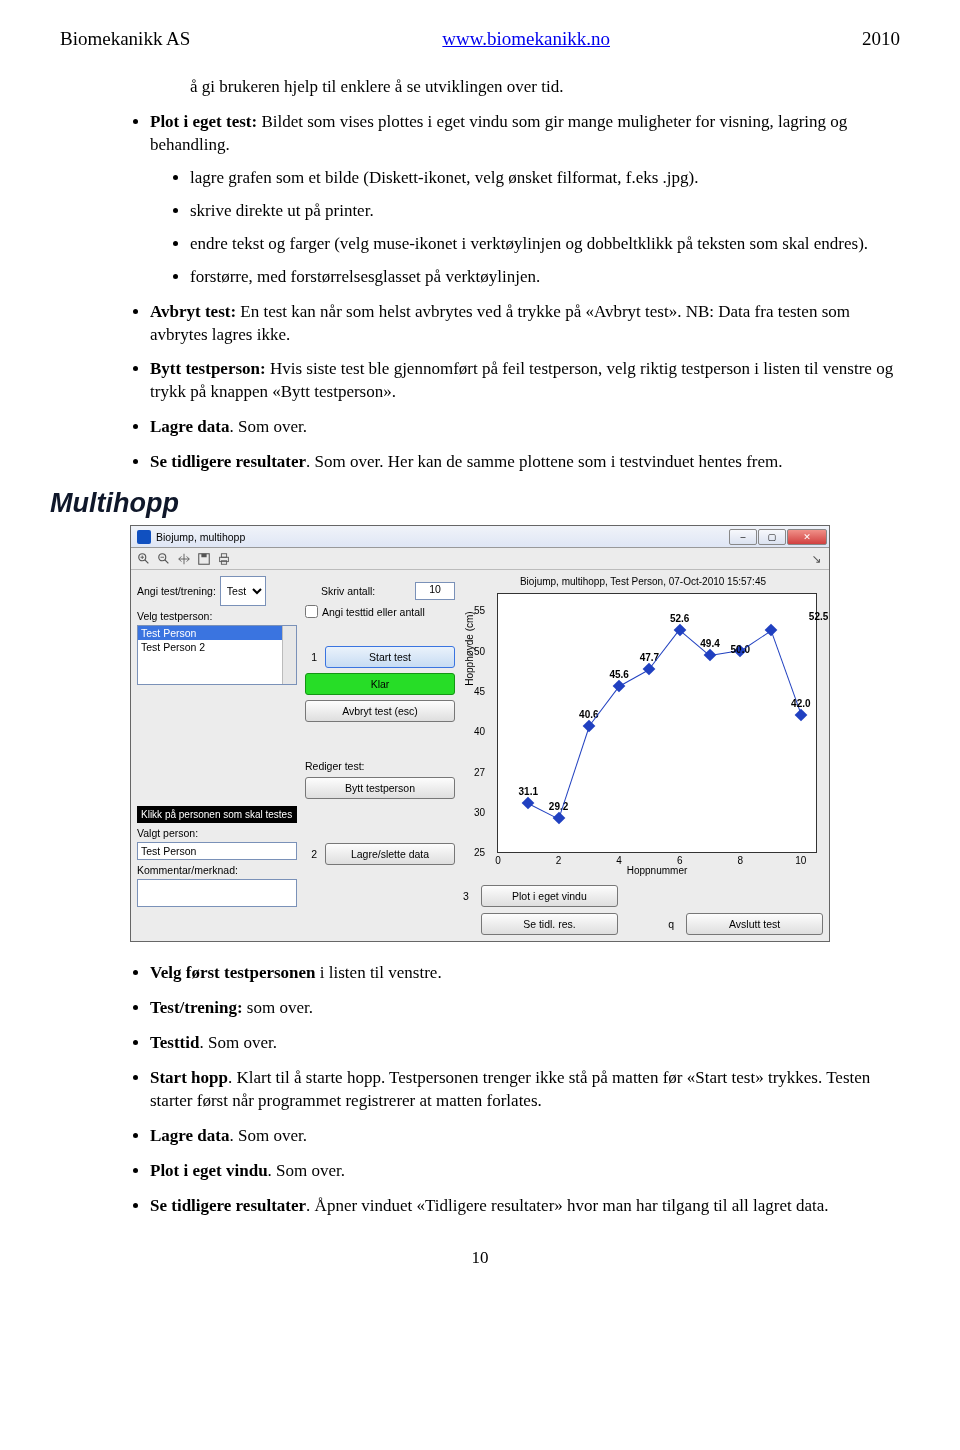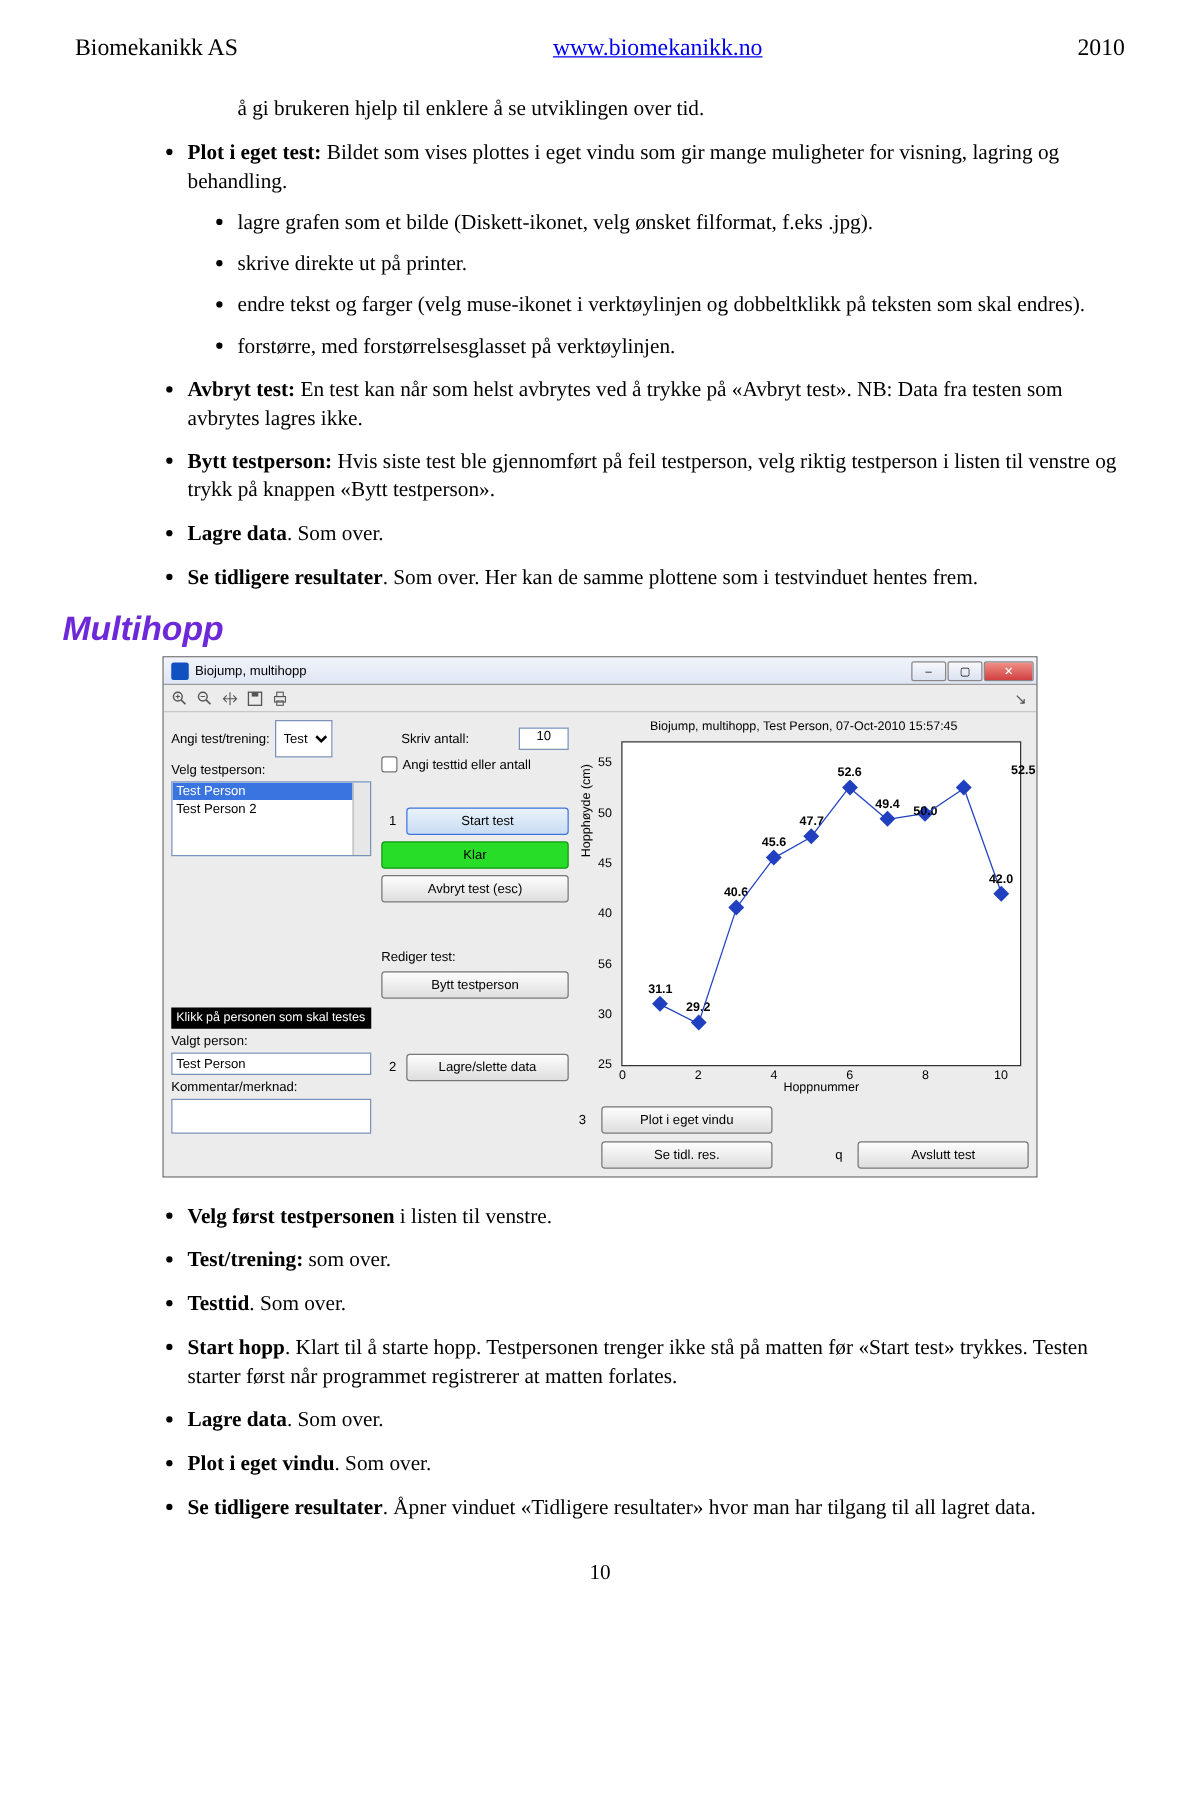--- a/index.html
+++ b/index.html
@@ -4,21 +4,21 @@
 <style>
   * { margin:0; padding:0; box-sizing:border-box; }
   body { font-family:"Times New Roman",serif; font-size:17px; background:#fff; color:#000; width:960px; margin:0 auto; }
   .page { padding:28px 60px 40px 60px; }
   .hdr { display:flex; justify-content:space-between; font-size:19px; margin-bottom:26px; }
   .hdr a { color:#00e; text-decoration:underline; }
   ul.doc { list-style:disc; padding-left:90px; }
   ul.doc > li { margin-bottom:12px; line-height:1.35; }
   ul.doc ul { list-style:disc; padding-left:40px; margin-top:10px; }
   ul.doc ul li { margin-bottom:10px; }
-  h2.sec { font-family:Arial,sans-serif; font-style:italic; font-weight:bold; font-size:27px; color:#6d28d9; margin:14px 0 6px -10px; }
+  h2.sec { font-family:Arial,sans-serif; font-style:italic; font-weight:bold; font-size:27px; color:#0f172a; margin:14px 0 6px -10px; }
   .b { font-weight:bold; }
   .shot-wrap { display:flex; justify-content:center; margin:2px 0 20px 0; }
   .shot { width:700px; border:1px solid #666; font-family:Tahoma,Arial,sans-serif; font-size:10.5px; background:#ececec; }
   .titlebar { display:flex; justify-content:space-between; align-items:center; background:linear-gradient(#f0f3f9,#dfe6f5); border-bottom:1px solid #999; height:22px; padding:0 2px 0 6px; }
   .titlebar .t-left { display:flex; align-items:center; gap:5px; }
   .fav { width:14px; height:14px; background:#1050c0; border-radius:2px; }
   .wbtns { display:flex; gap:1px; }
   .wbtn { width:28px; height:16px; border:1px solid #888; background:linear-gradient(#f7f8fc,#dbe2f0); border-radius:2px; display:flex; align-items:center; justify-content:center; font-size:9px; }
   .wbtn.close { background:linear-gradient(#f09088,#d14040); color:#fff; width:40px; }
   .toolbar { display:flex; align-items:center; gap:3px; padding:2px 4px; background:#ececec; border-bottom:1px solid #bbb; height:22px; }
@@ -47,21 +47,21 @@
   .btn.green { background:#27dd27; color:#000; border:1px solid #149514; }
   .bgap { height:28px; }
   .nbtn { display:flex; align-items:center; gap:8px; }
   .nbtn .num { width:12px; text-align:right; }
   .nbtn .btn { flex:1; }
   .right { flex:1; display:flex; flex-direction:column; gap:6px; }
   .plottitle { text-align:center; font-size:10px; }
   .plot { position:relative; height:260px; border:1px solid #333; background:#fff; }
   .yl { position:absolute; left:-34px; top:50%; transform:rotate(-90deg) translateX(50%); transform-origin:left top; font-size:10px; }
   .xl { position:absolute; left:50%; bottom:-24px; transform:translateX(-50%); font-size:10px; }
-  .ytick { position:absolute; left:-24px; width:20px; text-align:center; font-size:10px; transform:translateY(-50%); }
+  .ytick { position:absolute; left:-24px; width:20px; text-align:left; font-size:10px; transform:translateY(-50%); }
   .xtick { position:absolute; bottom:-14px; font-size:10px; transform:translateX(-50%); }
   .pt { position:absolute; width:9px; height:9px; background:#2040c0; transform:translate(-50%,-50%) rotate(45deg); }
   .pline { position:absolute; background:#2040c0; height:1.3px; transform-origin:left center; }
   .plbl { position:absolute; font-size:10px; font-weight:bold; transform:translate(-50%,-100%); white-space:nowrap; }
   .plotwrap { position:relative; padding:0 6px 26px 34px; }
   .botrow { display:flex; gap:6px; align-items:center; }
   .botrow .btn { flex:1; }
   .botrow .n { width:12px; }
   .pgnum { text-align:center; margin-top:30px; font-size:17px; }
 </style>
@@ -201,21 +201,21 @@
         </div>
 
         <div class="right">
           <div class="plottitle">Biojump, multihopp, Test Person, 07-Oct-2010 15:57:45</div>
           <div class="plotwrap">
             <div class="plot" id="plot">
               <div class="yl">Hopphøyde (cm)</div>
               <div class="xl">Hoppnummer</div>
             <div class="ytick" style="top: 258px;">25</div>
                 <div class="ytick" style="top: 217.688px;">30</div>
-                <div class="ytick" style="top: 177.375px;">56</div>
+                <div class="ytick" style="top: 177.375px;">27</div>
                 <div class="ytick" style="top: 137.062px;">40</div>
                 <div class="ytick" style="top: 96.75px;">45</div>
                 <div class="ytick" style="top: 56.4375px;">50</div>
                 <div class="ytick" style="top: 16.125px;">55</div>
                 <div class="xtick" style="left: 0px;">0</div>
                 <div class="xtick" style="left: 60.5714px;">2</div>
                 <div class="xtick" style="left: 121.143px;">4</div>
                 <div class="xtick" style="left: 181.714px;">6</div>
                 <div class="xtick" style="left: 242.286px;">8</div>
                 <div class="xtick" style="left: 302.857px;">10</div>

